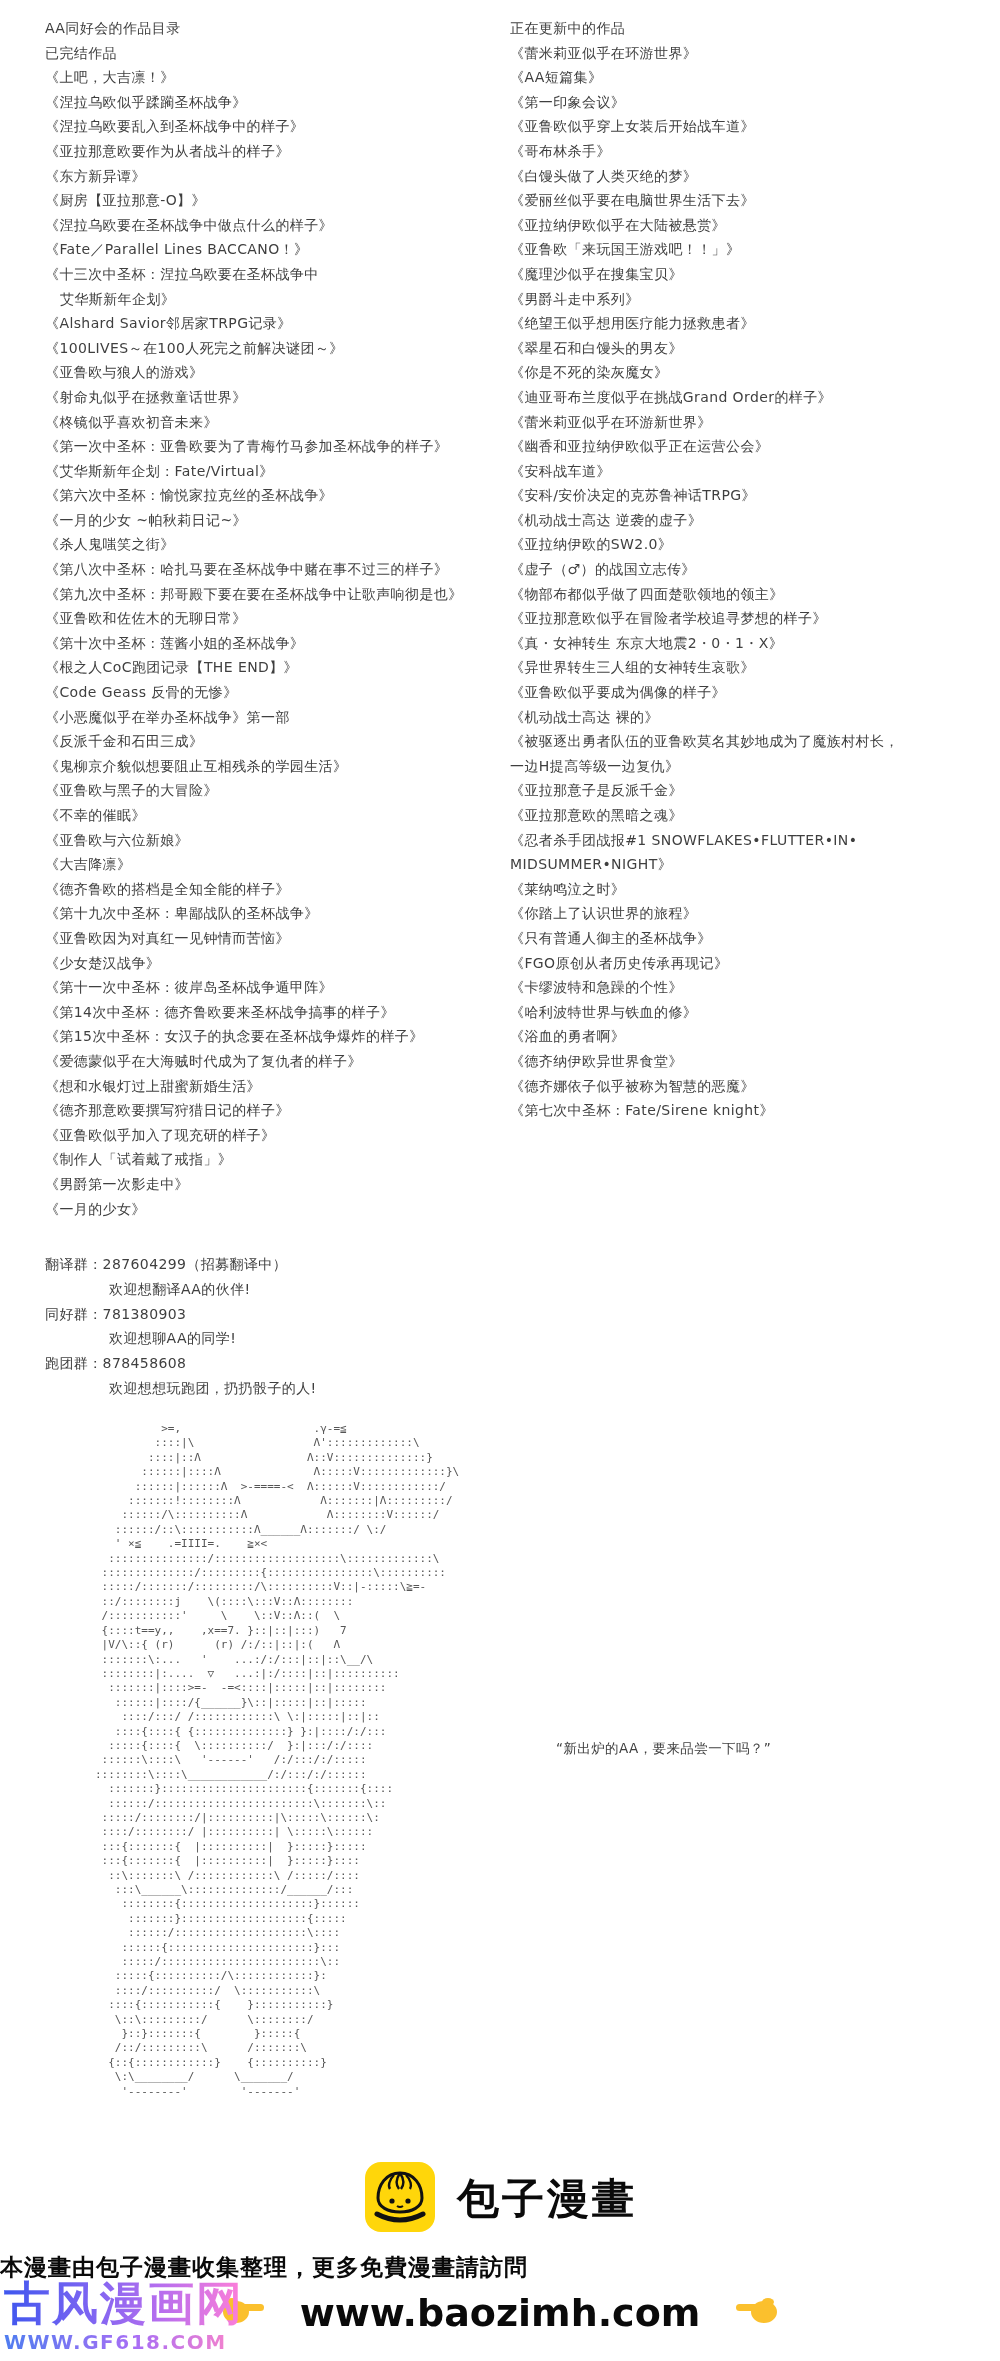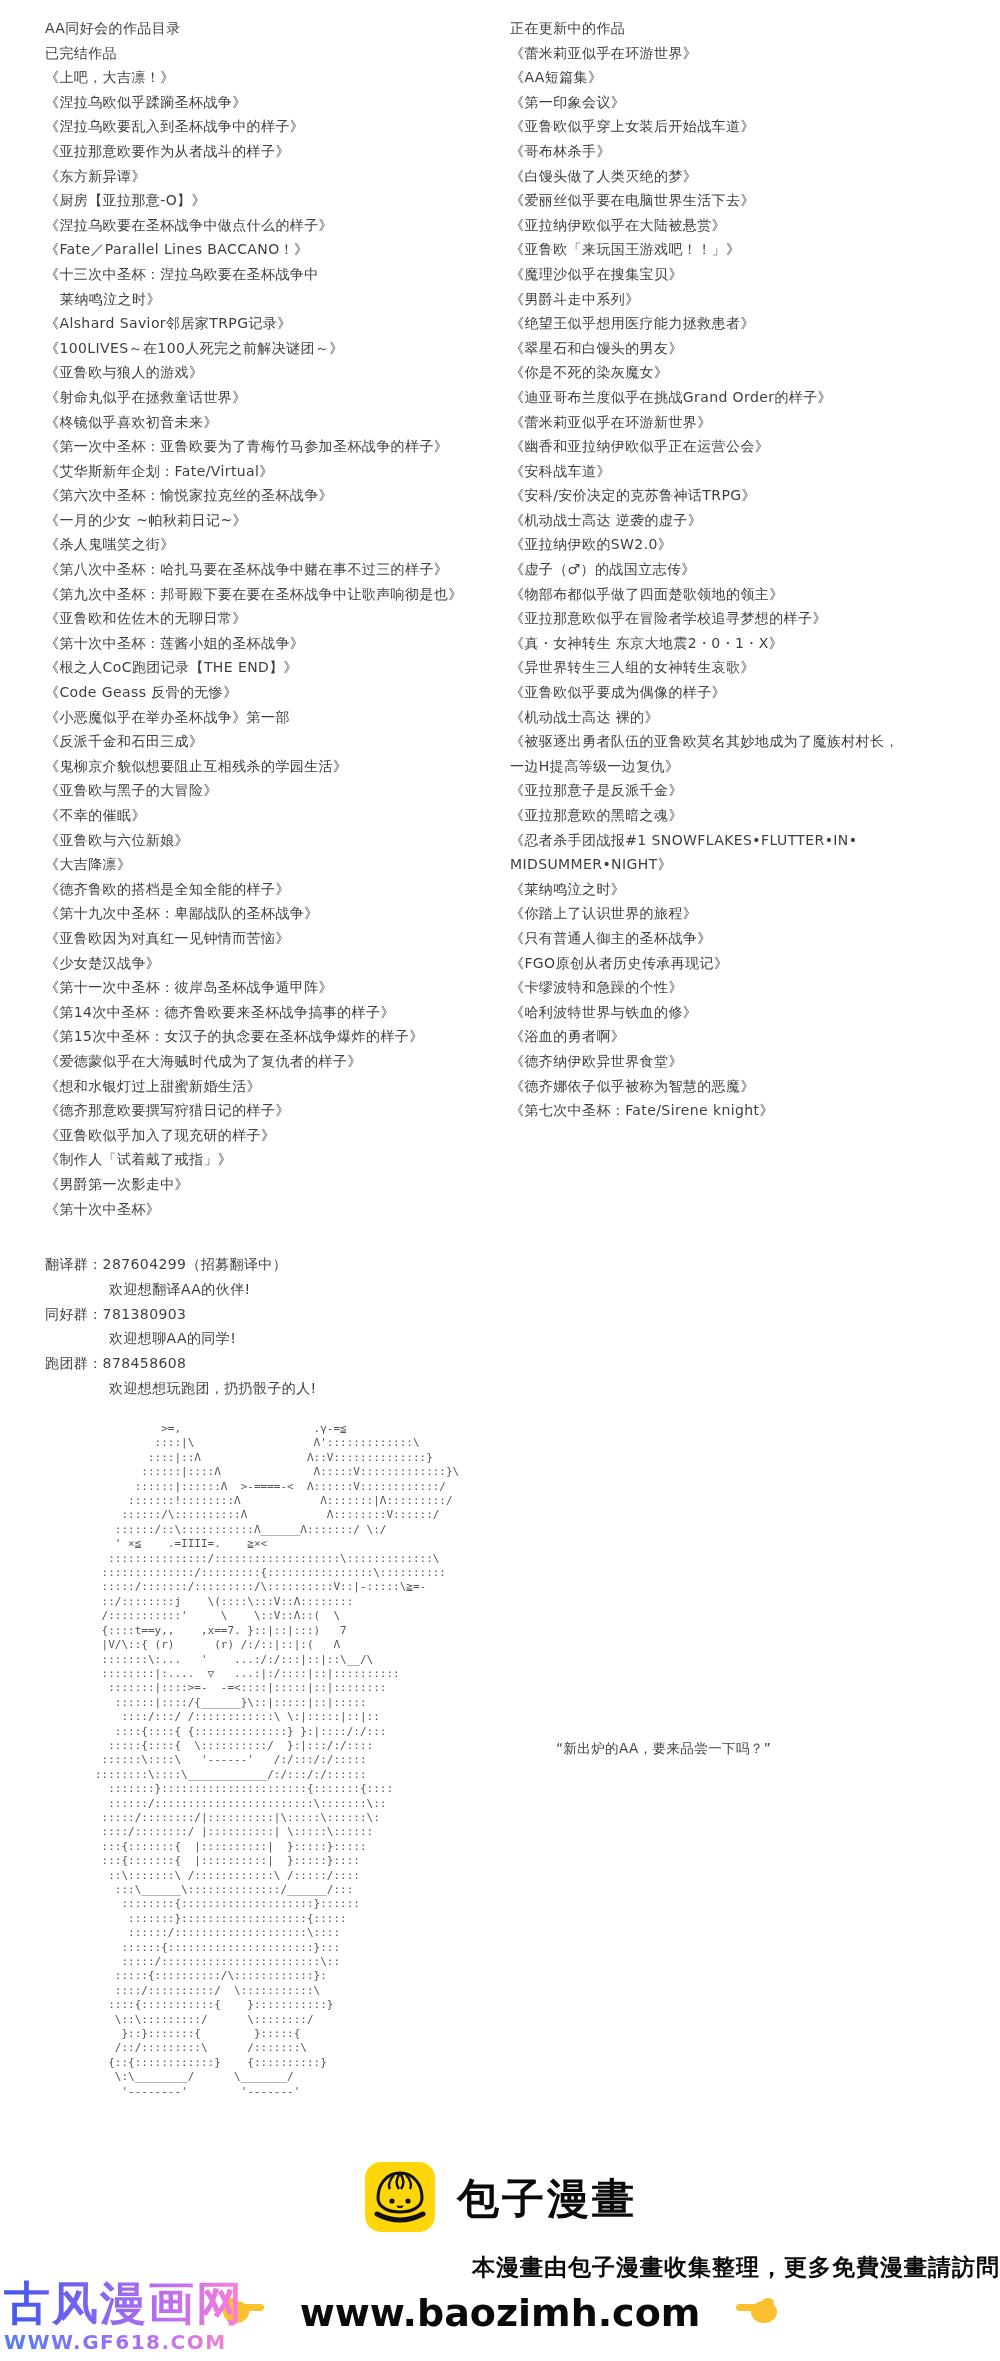--- a/index.html
+++ b/index.html
@@ -26,21 +26,21 @@
   pre.aa{
     position:absolute;left:95px;top:1422px;margin:0;
     font-family:"DejaVu Sans Mono","Liberation Mono",monospace;
     font-size:11px;line-height:14.4px;color:#555;white-space:pre;
   }
   .aa-caption{
     position:absolute;left:556px;top:1740px;
     font-size:13.5px;color:#3f3f3f;letter-spacing:0.4px;white-space:nowrap;
   }
   
-  .footer{position:absolute;left:0;top:2160px;width:1000px;text-align:right;}
+  .footer{position:absolute;left:0;top:2160px;width:1000px;text-align:left;}
   .brand-row{display:flex;align-items:center;justify-content:center;gap:20px;}
   .brand-title{font-size:42px;font-weight:700;color:#0a0a0a;letter-spacing:3px;}
   .footer-notice{margin-top:14px;font-size:23px;font-weight:700;color:#0a0a0a;letter-spacing:1px;}
   .url-row{margin-top:8px;font-size:38px;font-weight:700;color:#0a0a0a;display:flex;align-items:center;justify-content:center;gap:34px;}
   .hand{width:46px;height:32px;}
   .hand.left{transform:scaleX(-1);}
   
   .watermark{position:absolute;left:4px;top:2280px;line-height:1;}
   .wm-name{
     font-size:46px;font-weight:900;letter-spacing:2px;
@@ -64,21 +64,21 @@
   <div>
       <div class="line">《上吧，大吉凛！》</div>
       <div class="line">《涅拉乌欧似乎蹂躏圣杯战争》</div>
       <div class="line">《涅拉乌欧要乱入到圣杯战争中的样子》</div>
       <div class="line">《亚拉那意欧要作为从者战斗的样子》</div>
       <div class="line">《东方新异谭》</div>
       <div class="line">《厨房【亚拉那意-O】》</div>
       <div class="line">《涅拉乌欧要在圣杯战争中做点什么的样子》</div>
       <div class="line">《Fate／Parallel Lines BACCANO！》</div>
       <div class="line">《十三次中圣杯：涅拉乌欧要在圣杯战争中</div>
-      <div class="line indent">莱纳鸣泣之时》</div>
+      <div class="line indent">艾华斯新年企划》</div>
       <div class="line">《Alshard Savior邻居家TRPG记录》</div>
       <div class="line">《100LIVES～在100人死完之前解决谜团～》</div>
       <div class="line">《亚鲁欧与狼人的游戏》</div>
       <div class="line">《射命丸似乎在拯救童话世界》</div>
       <div class="line">《柊镜似乎喜欢初音未来》</div>
       <div class="line">《第一次中圣杯：亚鲁欧要为了青梅竹马参加圣杯战争的样子》</div>
       <div class="line">《艾华斯新年企划：Fate/Virtual》</div>
       <div class="line">《第六次中圣杯：愉悦家拉克丝的圣杯战争》</div>
       <div class="line">《一月的少女 ~帕秋莉日记~》</div>
       <div class="line">《杀人鬼嗤笑之街》</div>
@@ -101,21 +101,21 @@
       <div class="line">《少女楚汉战争》</div>
       <div class="line">《第十一次中圣杯：彼岸岛圣杯战争遁甲阵》</div>
       <div class="line">《第14次中圣杯：德齐鲁欧要来圣杯战争搞事的样子》</div>
       <div class="line">《第15次中圣杯：女汉子的执念要在圣杯战争爆炸的样子》</div>
       <div class="line">《爱德蒙似乎在大海贼时代成为了复仇者的样子》</div>
       <div class="line">《想和水银灯过上甜蜜新婚生活》</div>
       <div class="line">《德齐那意欧要撰写狩猎日记的样子》</div>
       <div class="line">《亚鲁欧似乎加入了现充研的样子》</div>
       <div class="line">《制作人「试着戴了戒指」》</div>
       <div class="line">《男爵第一次影走中》</div>
-      <div class="line">《第十次中圣杯》</div>
+      <div class="line">《一月的少女》</div>
     </div>
 </div>
 
 <div class="col col-right">
   <div class="heading">正在更新中的作品</div>
   <div>
       <div class="line">《蕾米莉亚似乎在环游世界》</div>
       <div class="line">《AA短篇集》</div>
       <div class="line">《第一印象会议》</div>
       <div class="line">《亚鲁欧似乎穿上女装后开始战车道》</div>

